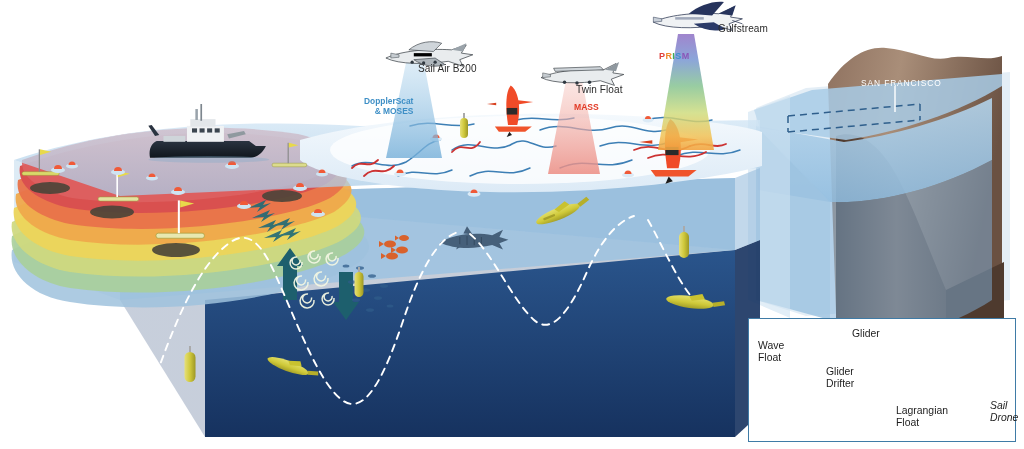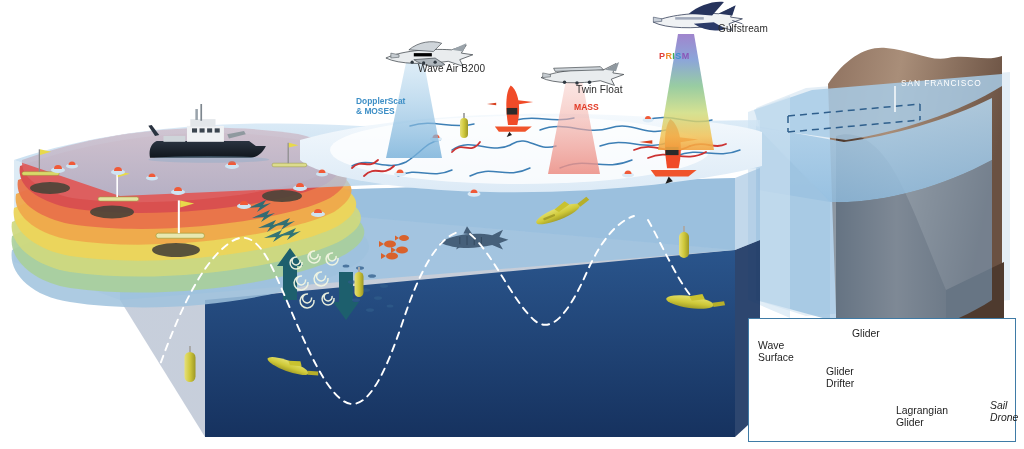--- a/index.html
+++ b/index.html
@@ -35,21 +35,22 @@
   }
   .lbl-plane {
     font-size: 10px;
     color: #2b2b2b;
     letter-spacing: .1px;
   }
   .lbl-instr-blue {
     font-size: 8.4px;
     color: #3e8fc6;
     font-weight: 600;
-    text-align: left;
+    text-align: right;
+    margin-left: 8px;
   }
   .lbl-instr-red {
     font-size: 8.6px;
     color: #e23a26;
     font-weight: 600;
   }
   .lbl-city {
     font-size: 8.4px;
     color: #ffffff;
     letter-spacing: .9px;
@@ -558,37 +559,37 @@
         <path d="M7,-10 l30,4 l-30,5 Z" fill="#f04b28"></path>
         <path d="M-26,-4 l-18,3 l18,3 Z" fill="#d8401f"></path>
         <path d="M-6,44 l-7,12 l13,-5 Z" fill="#1c1c1c"></path>
         <path d="M4,44 l10,10 l-14,-2 Z" fill="#1c1c1c"></path>
       </g>
     </g>
   </svg>
 
   <div class="legend-box"></div>
 
-  <div class="lbl lbl-plane" style="left:418px; top:63px;">Wave Air B200</div>
+  <div class="lbl lbl-plane" style="left:418px; top:63px;">Sail Air B200</div>
   <div class="lbl lbl-instr-blue" style="left:356px; top:97px;">
     <span style="white-space:pre-line;">DopplerScat
 &amp; MOSES</span>
   </div>
 
   <div class="lbl lbl-plane" style="left:576px; top:84px;">Twin Float</div>
   <div class="lbl lbl-instr-red" style="left:538px; top:103px;margin-left:36px;">MASS</div>
 
   <div class="lbl lbl-plane" style="left:718px; top:23px;">Gulfstream</div>
   <div class="lbl prism-word" id="prism-label" style="left:659px; top:51px; position:absolute;"><span style="color: rgb(224, 64, 58);">P</span><span style="color: rgb(239, 139, 44);">R</span><span style="color: rgb(63, 174, 82);">I</span><span style="color: rgb(61, 143, 208);">S</span><span style="color: rgb(138, 85, 184);">M</span></div>
 
-  <div class="lbl lbl-city" style="left:861px; top:79px;margin-left:40px;">SAN FRANCISCO</div>
+  <div class="lbl lbl-city" style="left:861px; top:79px;">SAN FRANCISCO</div>
 
   <div class="legend-lbl" style="left:758px; top:340px; width:46px;">Wave
-Surface</div>
+Float</div>
   <div class="legend-lbl" style="left:852px; top:328px; width:48px;">Glider</div>
   <div class="legend-lbl" style="left:826px; top:366px; width:52px;">Glider
 Drifter</div>
   <div class="legend-lbl" style="left:896px; top:405px; width:72px;">Lagrangian
-Glider</div>
+Float</div>
   <div class="legend-lbl" style="left:990px; top:400px; width:44px;font-style:italic;">Sail
 Drone</div>
 
 </div>
 
 </body></html>

